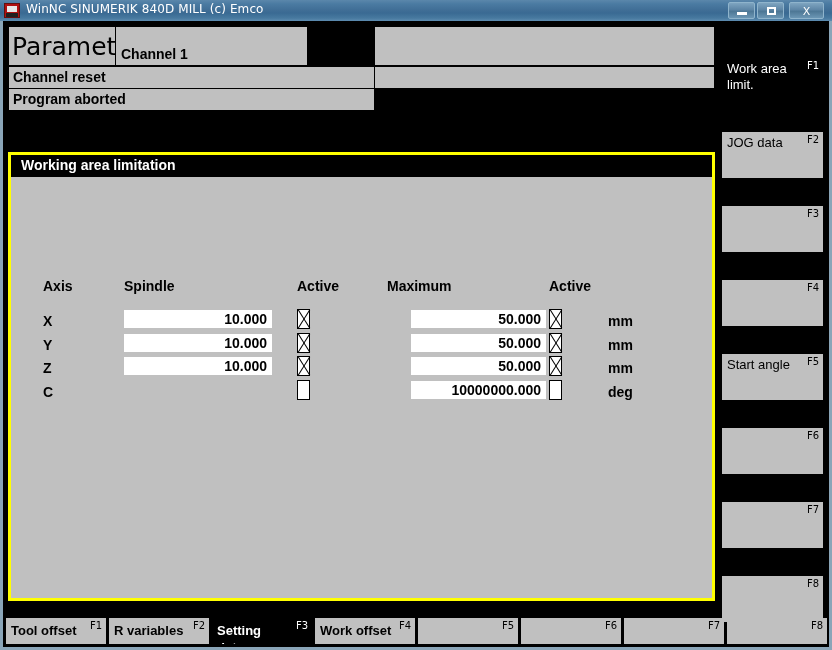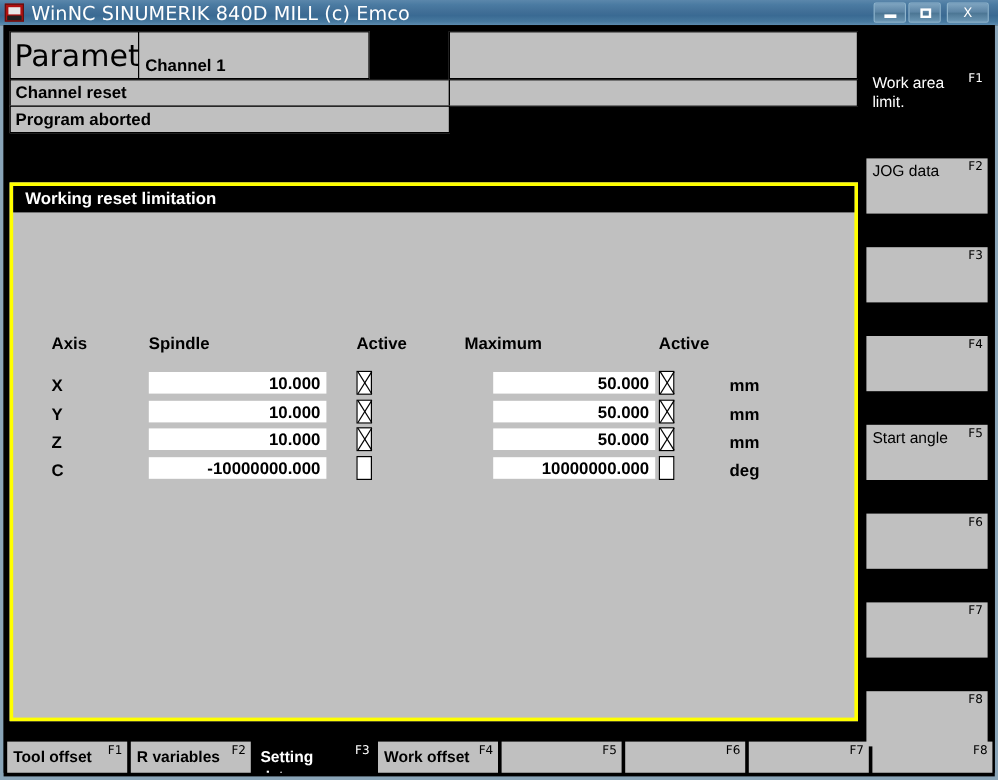--- a/index.html
+++ b/index.html
@@ -58,21 +58,21 @@
   }
   #title-icon .base {
     position: absolute;
     left: 1px; top: 9px;
     width: 12px; height: 4px;
     background: #202020;
   }
   #title-text {
     position: absolute;
     left: 26px; top: 2px;
-    font-size: 16px;
+    font-size: 12px;
     color: #ffffff;
     font-family: "DejaVu Sans", sans-serif;
     letter-spacing: 0.1px;
     white-space: nowrap;
   }
   .winbtn {
     position: absolute;
     top: 2px;
     width: 27px; height: 17px;
     border: 1px solid #8fb4cc;
@@ -395,21 +395,21 @@
 
       <div class="hdr-cell" id="hc-parameter">Parameter</div>
       <div class="hdr-cell" id="hc-channel">Channel 1</div>
       <div class="hdr-cell" id="hc-topright"></div>
       <div class="hdr-cell" id="hc-chanreset">Channel reset</div>
       <div class="hdr-cell" id="hc-reset-right"></div>
       <div class="hdr-cell" id="hc-progaborted">Program aborted</div>
       <div class="hdr-cell" id="hc-rov">ROV</div>
 
       <div id="panel">
-        <div id="panel-title">Working reset limitation</div>
+        <div id="panel-title">Working area limitation</div>
 
         <div id="table-area">
 
           <div class="col-head head-row c-axis">Axis</div>
           <div class="col-head head-row c-min">Spindle</div>
           <div class="col-head head-row c-minchk">Active</div>
           <div class="col-head head-row c-max">Maximum</div>
           <div class="col-head head-row c-maxchk">Active</div>
 
           <div class="axis-label c-axis" style="top:136px">X</div>
@@ -427,21 +427,20 @@
           <div class="unit c-unit" style="top:160px">mm</div>
 
           <div class="axis-label c-axis" style="top:183px">Z</div>
           <div class="numfield f-min" style="top:180px">10.000</div>
           <div class="chk on c-minchk" style="top:179px"></div>
           <div class="numfield f-max" style="top:180px">50.000</div>
           <div class="chk on c-maxchk" style="top:179px"></div>
           <div class="unit c-unit" style="top:183px">mm</div>
 
           <div class="axis-label c-axis" style="top:207px">C</div>
-          <div class="numfield f-min" style="top:204px">-10000000.000</div>
           <div class="chk c-minchk" style="top:203px"></div>
           <div class="numfield f-max" style="top:204px">10000000.000</div>
           <div class="chk c-maxchk" style="top:203px"></div>
           <div class="unit c-unit" style="top:207px">deg</div>
 
         </div>
       </div>
 
       <div class="vkey active" style="top:37px">
         <div class="lbl">Work area limit.</div>

